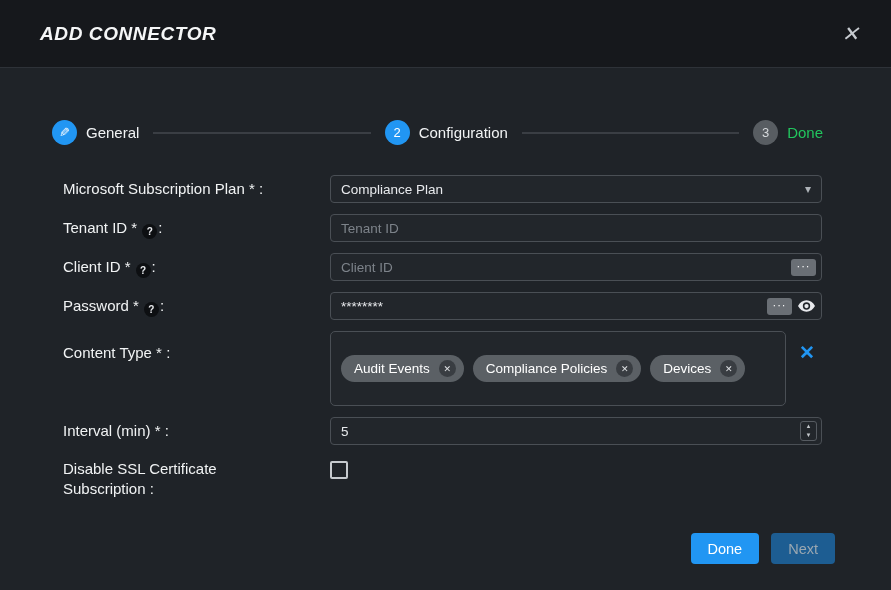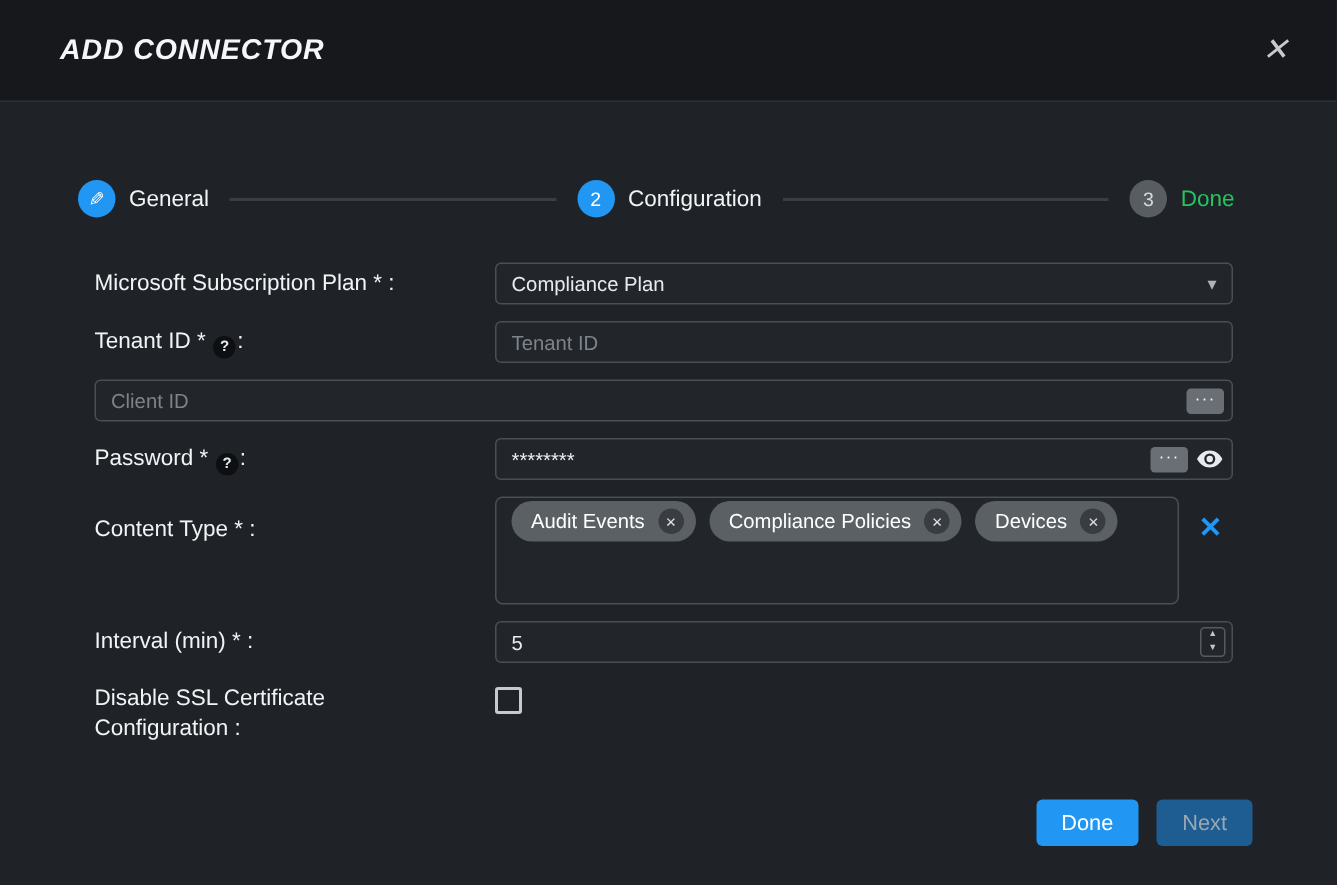--- a/index.html
+++ b/index.html
@@ -74,21 +74,21 @@
   .more-offset { right: 30px; }
   .eye { position: absolute; right: 7px; top: 8px; cursor: pointer; line-height: 0; }
 
   
   .row-tags { align-items: flex-start; }
   .row-tags .row-label { padding-top: 12px; }
   .content-wrap { flex: 1; display: flex; align-items: flex-start; }
   .content-box {
     width: 456px; min-height: 72px;
     background: #22262b; border: 1px solid #4a4f55; border-radius: 5px;
-    padding: 2px 10px; display: flex; flex-wrap: wrap; gap: 9px;
+    padding: 23px 10px; display: flex; flex-wrap: wrap; gap: 9px;
     align-content: flex-start; cursor: text;
   }
   .tag {
     background: #5b6065; border-radius: 14px; height: 27px;
     display: inline-flex; align-items: center;
     padding: 0 8px 0 13px; font-size: 13.5px; color: #fff;
   }
   .tag-x {
     width: 17px; height: 17px; border-radius: 50%;
     background: #393d42; color: #dfe2e5; font-size: 9px;
@@ -174,20 +174,21 @@
     </div>
 
     <div class="row">
       <div class="row-label"><span>Tenant ID *</span><span class="help">?</span><span>:</span></div>
       <div class="field">
         <input class="ctrl" type="text" placeholder="Tenant ID" style="">
       </div>
     </div>
 
     <div class="row">
+      <div class="row-label"><span>Client ID *</span><span class="help">?</span><span>:</span></div>
       <div class="field">
         <input class="ctrl" type="text" style="padding-right: 40px;" placeholder="Client ID">
         <div class="more-btn more-right">
           <span>···</span>
         </div>
       </div>
     </div>
 
     <div class="row">
       <div class="row-label"><span>Password *</span><span class="help">?</span><span>:</span></div>
@@ -231,21 +232,21 @@
         <input class="ctrl" type="text" style="padding-right: 30px;" value="5">
         <div class="spinner">
           <div class="spin-btn">▲</div>
           <div class="spin-btn">▼</div>
         </div>
       </div>
     </div>
 
     <div class="row row-check">
       <div class="row-label">
-        <span class="ssl-label" style="display:inline-block">Disable SSL Certificate Configuration  :</span>
+        <span class="ssl-label" style="display:inline-block">Disable SSL Certificate Subscription  :</span>
       </div>
       <div class="field">
         <div class="checkbox"></div>
       </div>
     </div>
 
   </div>
 
   <div class="footer">
     <button class="btn btn-back">Done</button>

